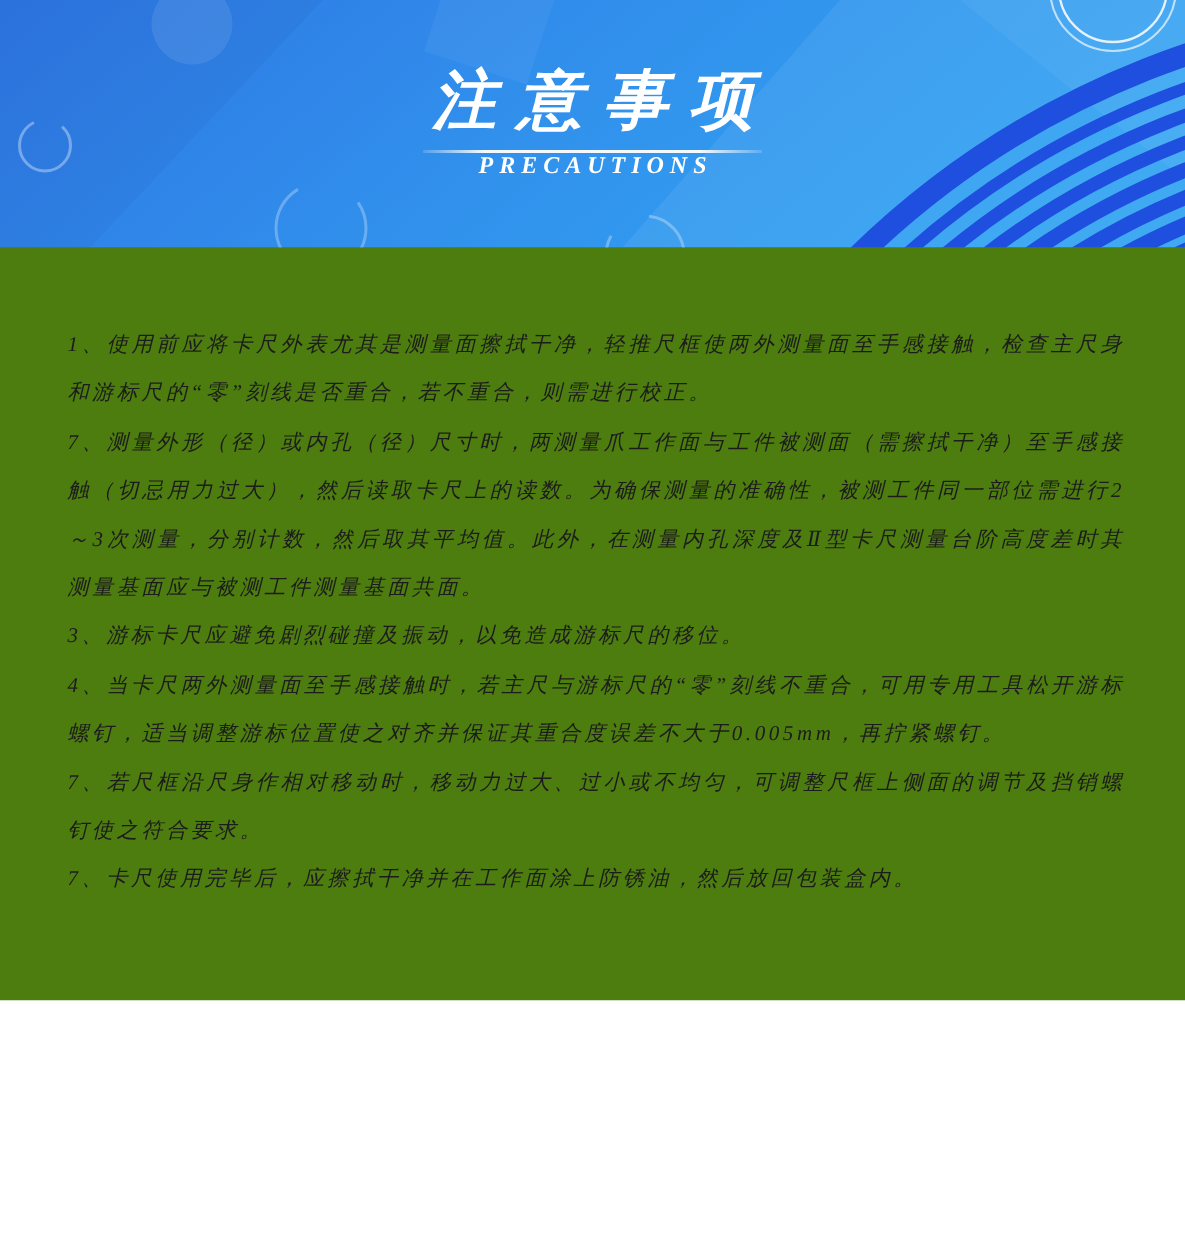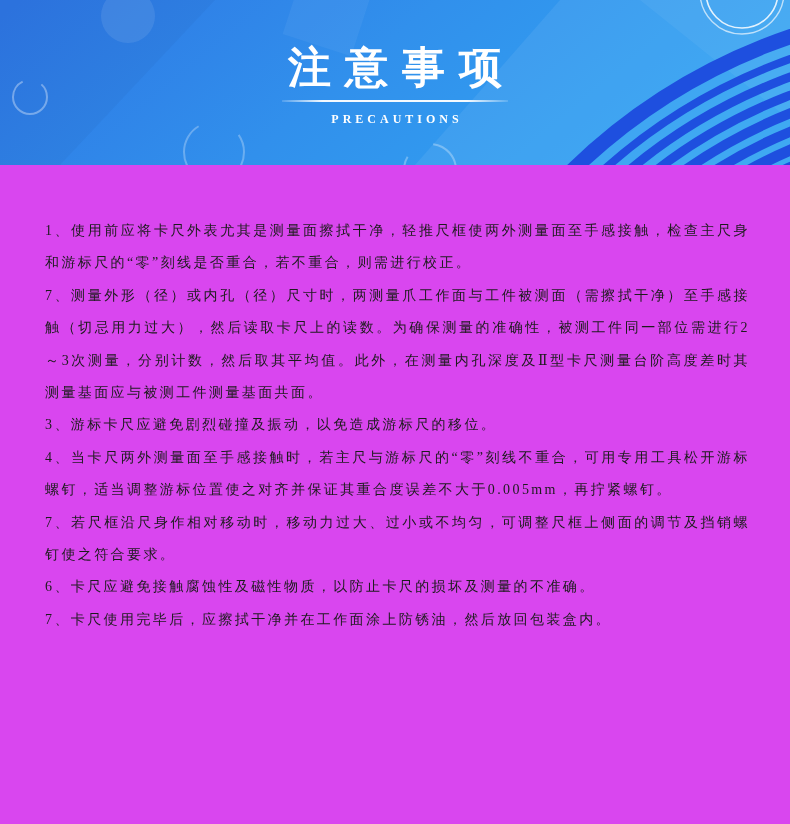--- a/index.html
+++ b/index.html
@@ -1,23 +1,24 @@
 <!DOCTYPE html>
 <html lang="zh"><head>
 <meta charset="utf-8">
 <style>
   html,body{margin:0;padding:0;background:#ffffff;}
   .page{
     position:relative;
     width:790px;
-    height:824px;
+    height:667px;
     margin:0 auto;
-    background:#d946ef;
+    background:#4d7c0f;
     overflow:hidden;
     font-family:"Liberation Serif","DejaVu Serif",serif;
+    font-style:italic;
   }
   
   .banner{
     position:relative;
     width:790px;
     height:165px;
     overflow:hidden;
   }
   .banner svg{position:absolute;left:0;top:0;display:block;}
   .banner-text{
@@ -37,25 +38,24 @@
     text-indent:14px; 
     text-align:center;
   }
   .title-divider{
     margin-top:9px;
     width:226px;
     height:2px;
     background:linear-gradient(to right,rgba(255,255,255,0.15),rgba(255,255,255,0.95) 18%,rgba(255,255,255,0.95) 82%,rgba(255,255,255,0.15));
   }
   .banner-subtitle{
-    margin-top:10px;
     color:#ffffff;
     font-family:"Liberation Serif","DejaVu Serif",serif;
     font-weight:bold;
-    font-size:12px;
+    font-size:16px;
     letter-spacing:4px;
     text-indent:4px;
   }
   
   .content{
     padding:50px 40px 0 45px;
     color:#1c1c1c;
   }
   .content p{
     margin:0;
@@ -121,18 +121,17 @@
       <p>1、使用前应将卡尺外表尤其是测量面擦拭干净，轻推尺框使两外测量面至手感接触，检查主尺身和游标尺的“零”刻线是否重合，若不重合，则需进行校正。</p>
 
       <p>7、测量外形（径）或内孔（径）尺寸时，两测量爪工作面与工件被测面（需擦拭干净）至手感接触（切忌用力过大），然后读取卡尺上的读数。为确保测量的准确性，被测工件同一部位需进行2～3次测量，分别计数，然后取其平均值。此外，在测量内孔深度及Ⅱ型卡尺测量台阶高度差时其测量基面应与被测工件测量基面共面。</p>
 
       <p>3、游标卡尺应避免剧烈碰撞及振动，以免造成游标尺的移位。</p>
 
       <p>4、当卡尺两外测量面至手感接触时，若主尺与游标尺的“零”刻线不重合，可用专用工具松开游标螺钉，适当调整游标位置使之对齐并保证其重合度误差不大于0.005mm，再拧紧螺钉。</p>
 
       <p>7、若尺框沿尺身作相对移动时，移动力过大、过小或不均匀，可调整尺框上侧面的调节及挡销螺钉使之符合要求。</p>
 
-      <p>6、卡尺应避免接触腐蚀性及磁性物质，以防止卡尺的损坏及测量的不准确。</p>
 
       <p>7、卡尺使用完毕后，应擦拭干净并在工作面涂上防锈油，然后放回包装盒内。</p>
     </main>
 
 </div>
 
 </body></html>

